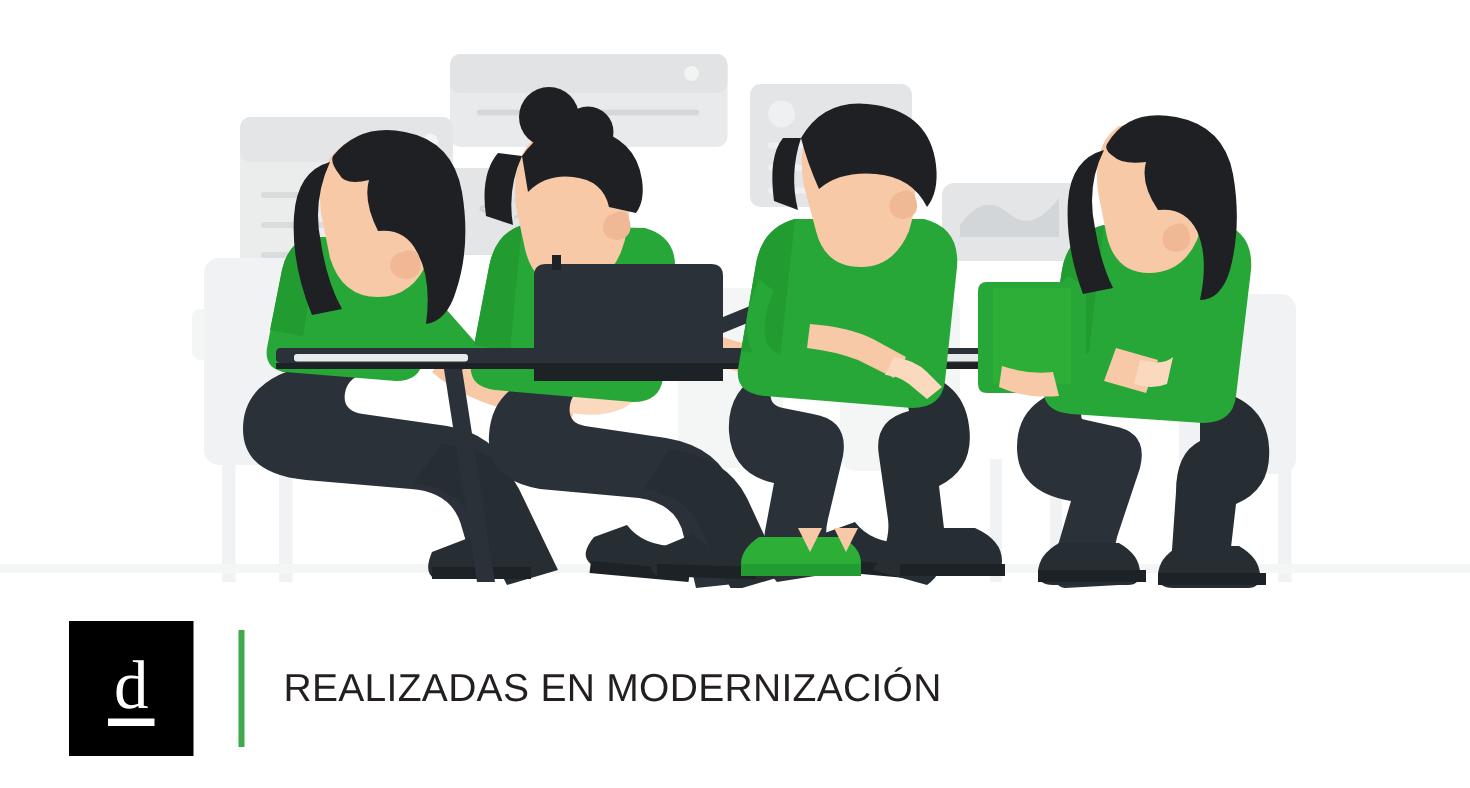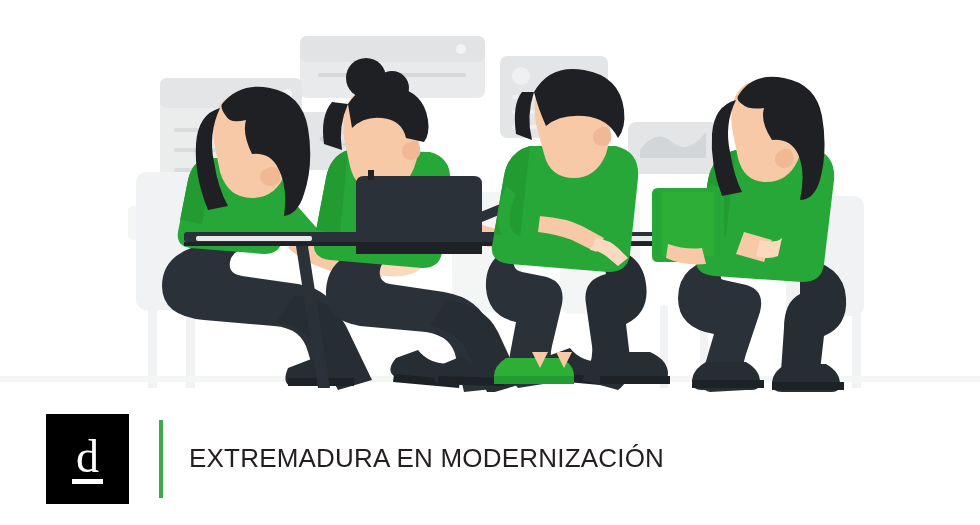--- a/index.html
+++ b/index.html
@@ -299,16 +299,16 @@
       <div id="d-mark">
         <div class="glyph">d</div>
         <div class="bar"></div>
       </div>
 
     </div>
 
     <div id="divider"></div>
 
     <div id="headline">
-      <div class="hl">EXTREMADURA EN MODERNIZACIÓN</div>
+      <div class="hl">REALIZADAS EN MODERNIZACIÓN</div>
     </div>
   </div>
 </div>
 
 </body></html>

